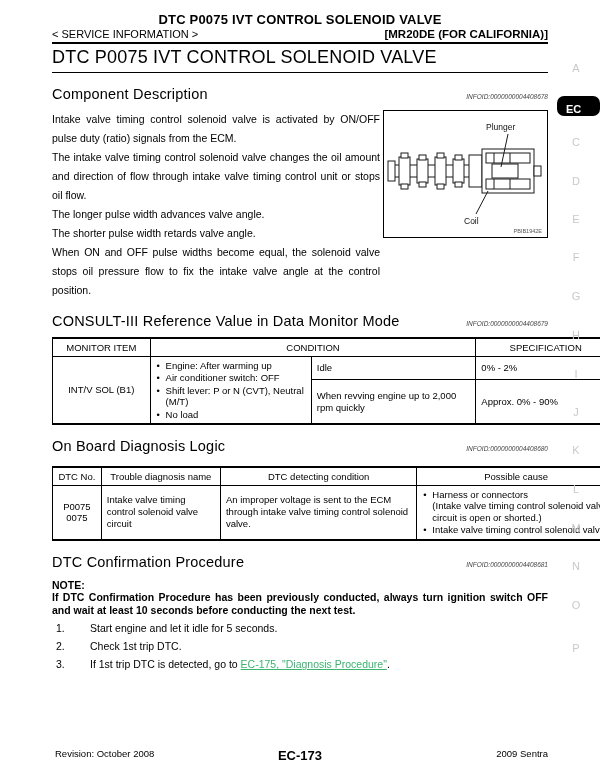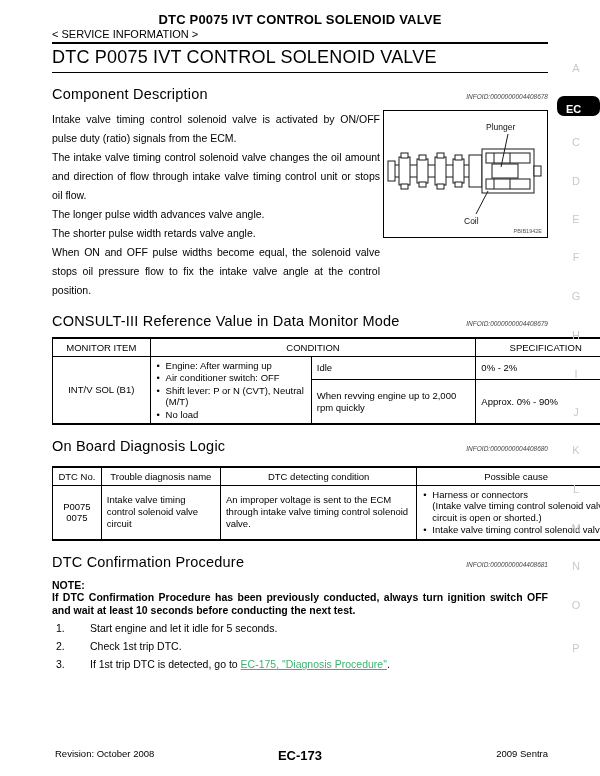--- a/index.html
+++ b/index.html
@@ -64,20 +64,21 @@
 </head>
 <body>
 
 <div class="page">
 
   <div class="content">
 
     <div class="top-title">DTC P0075 IVT CONTROL SOLENOID VALVE</div>
     <div class="subhead-row">
       <span class="service-info">&lt; SERVICE INFORMATION &gt;</span>
+      <span class="model-tag">[MR20DE (FOR CALIFORNIA)]</span>
     </div>
     <div class="rule"></div>
     <h1 class="main-heading">DTC P0075 IVT CONTROL SOLENOID VALVE</h1>
 
     <div class="section-head">
       <h2>Component Description</h2>
       <span class="infoid">INFOID:0000000004408678</span>
     </div>
     <div class="cd-body">
       <div class="cd-text">

